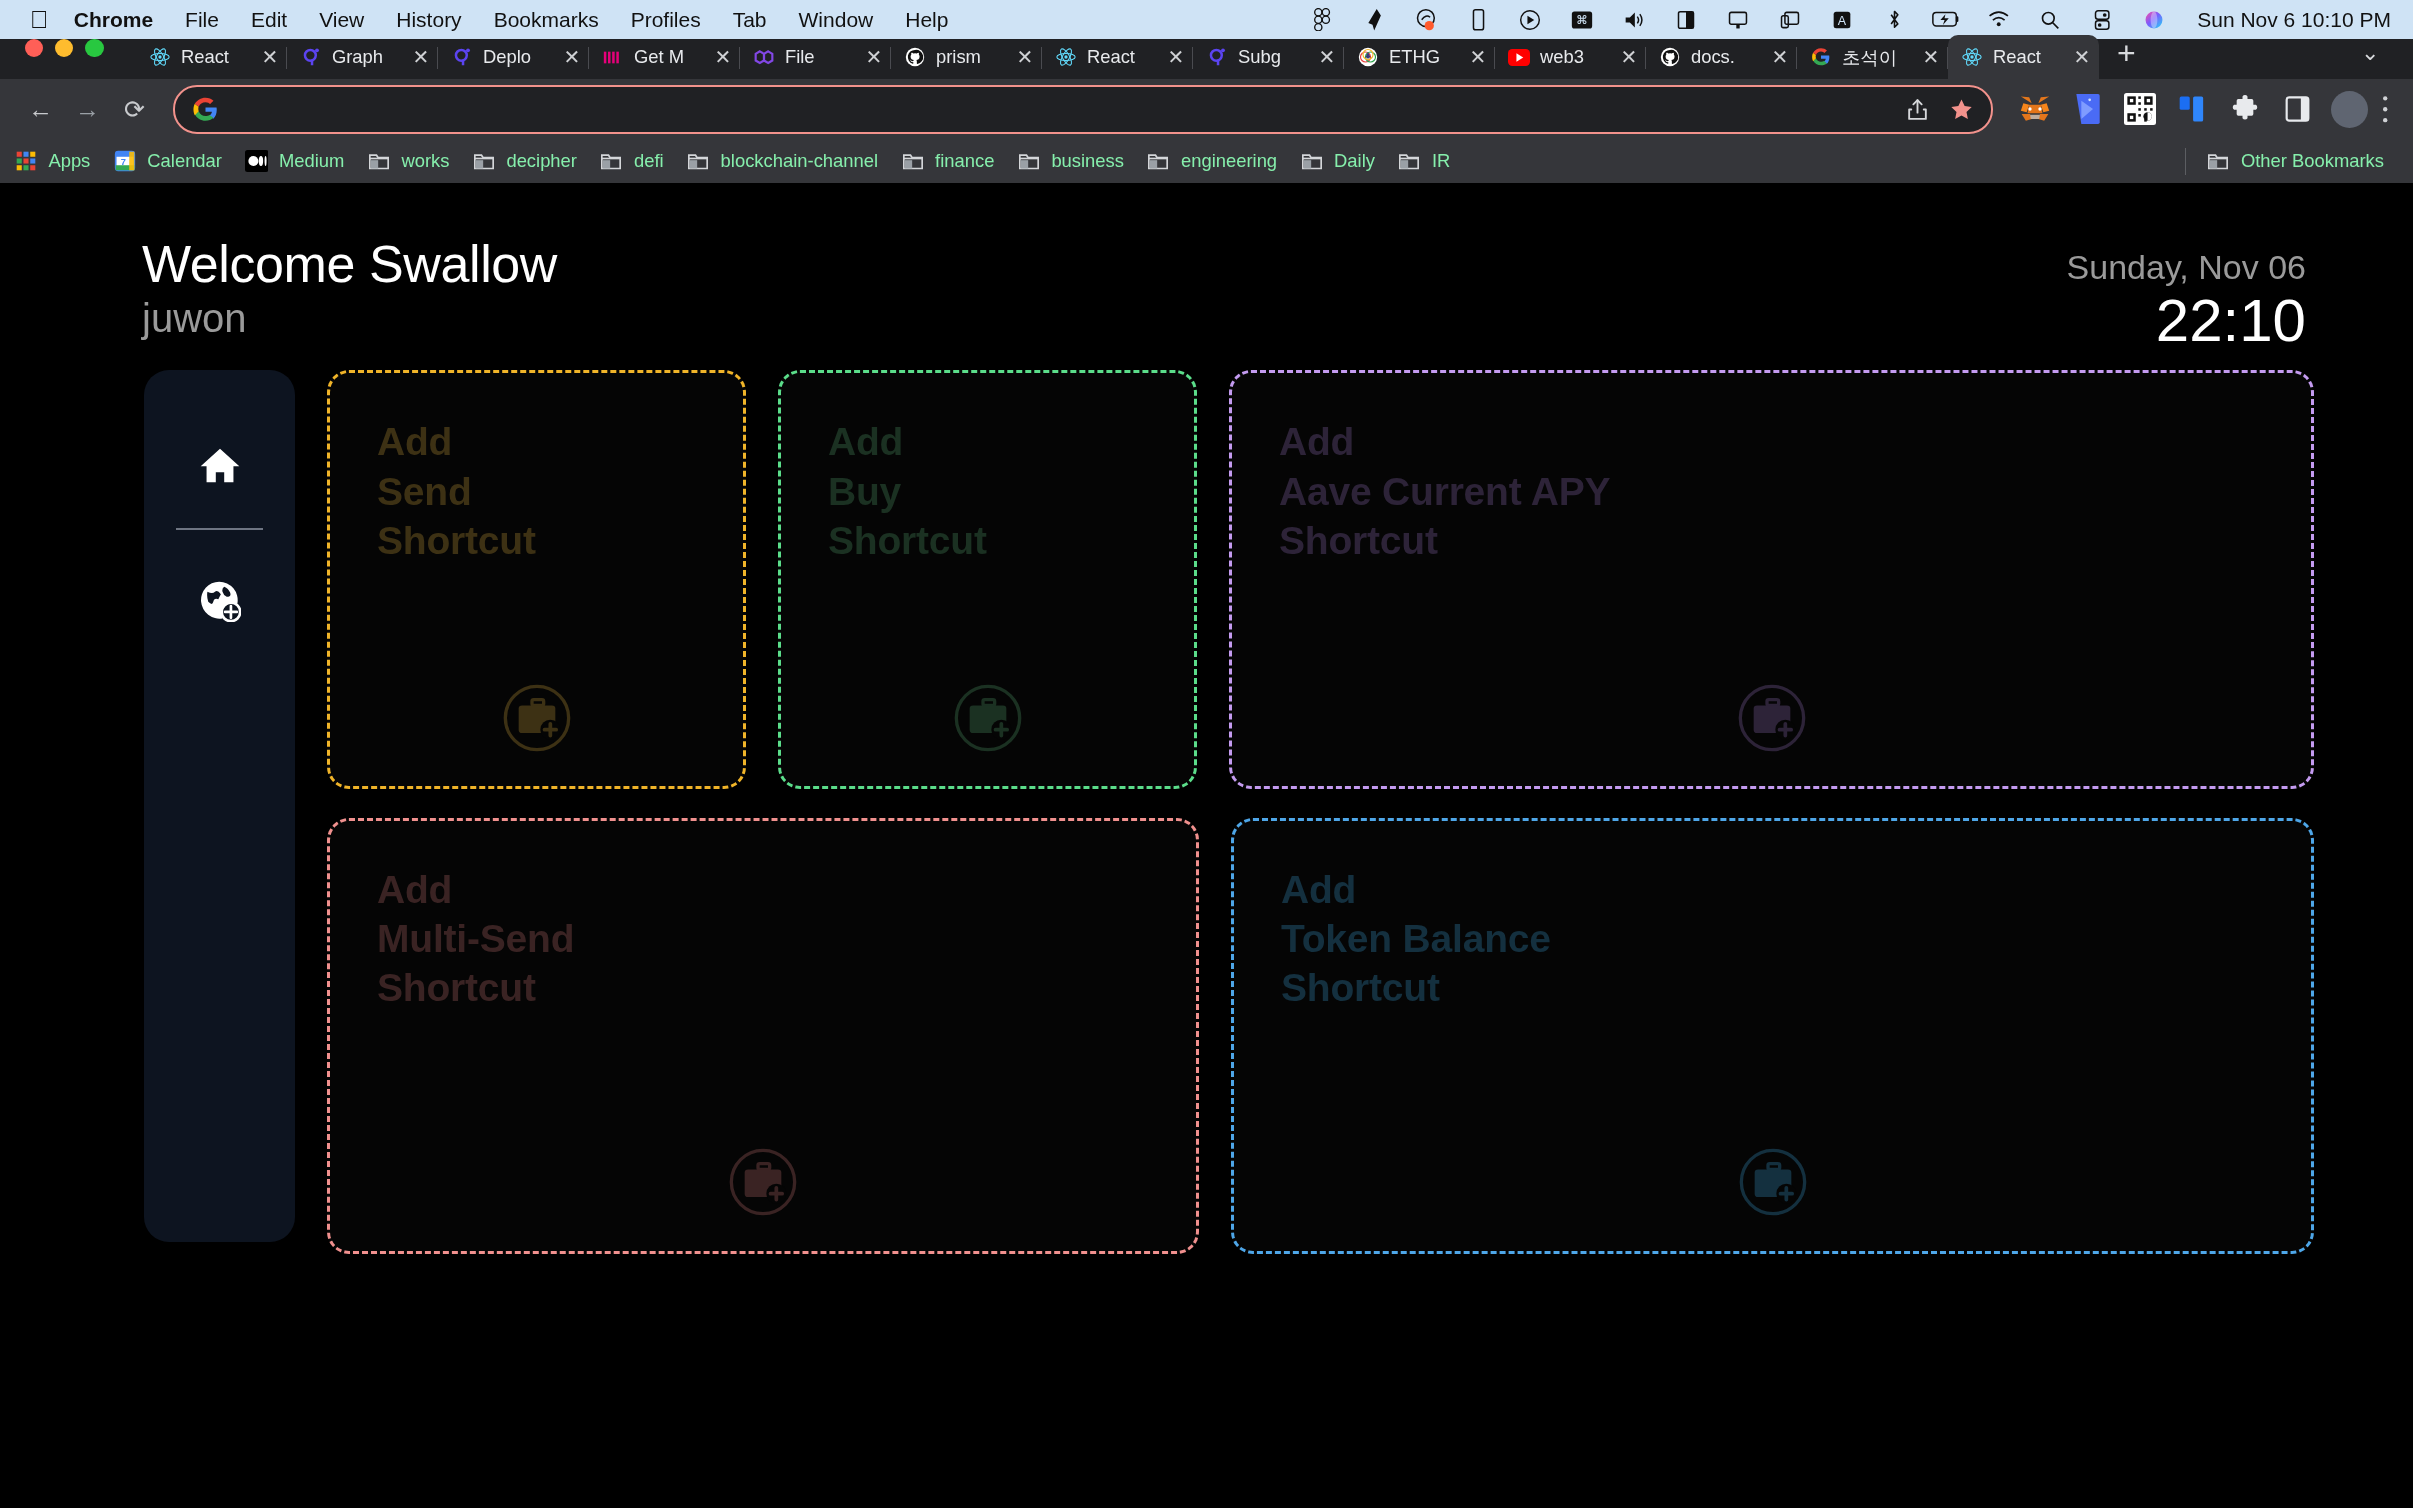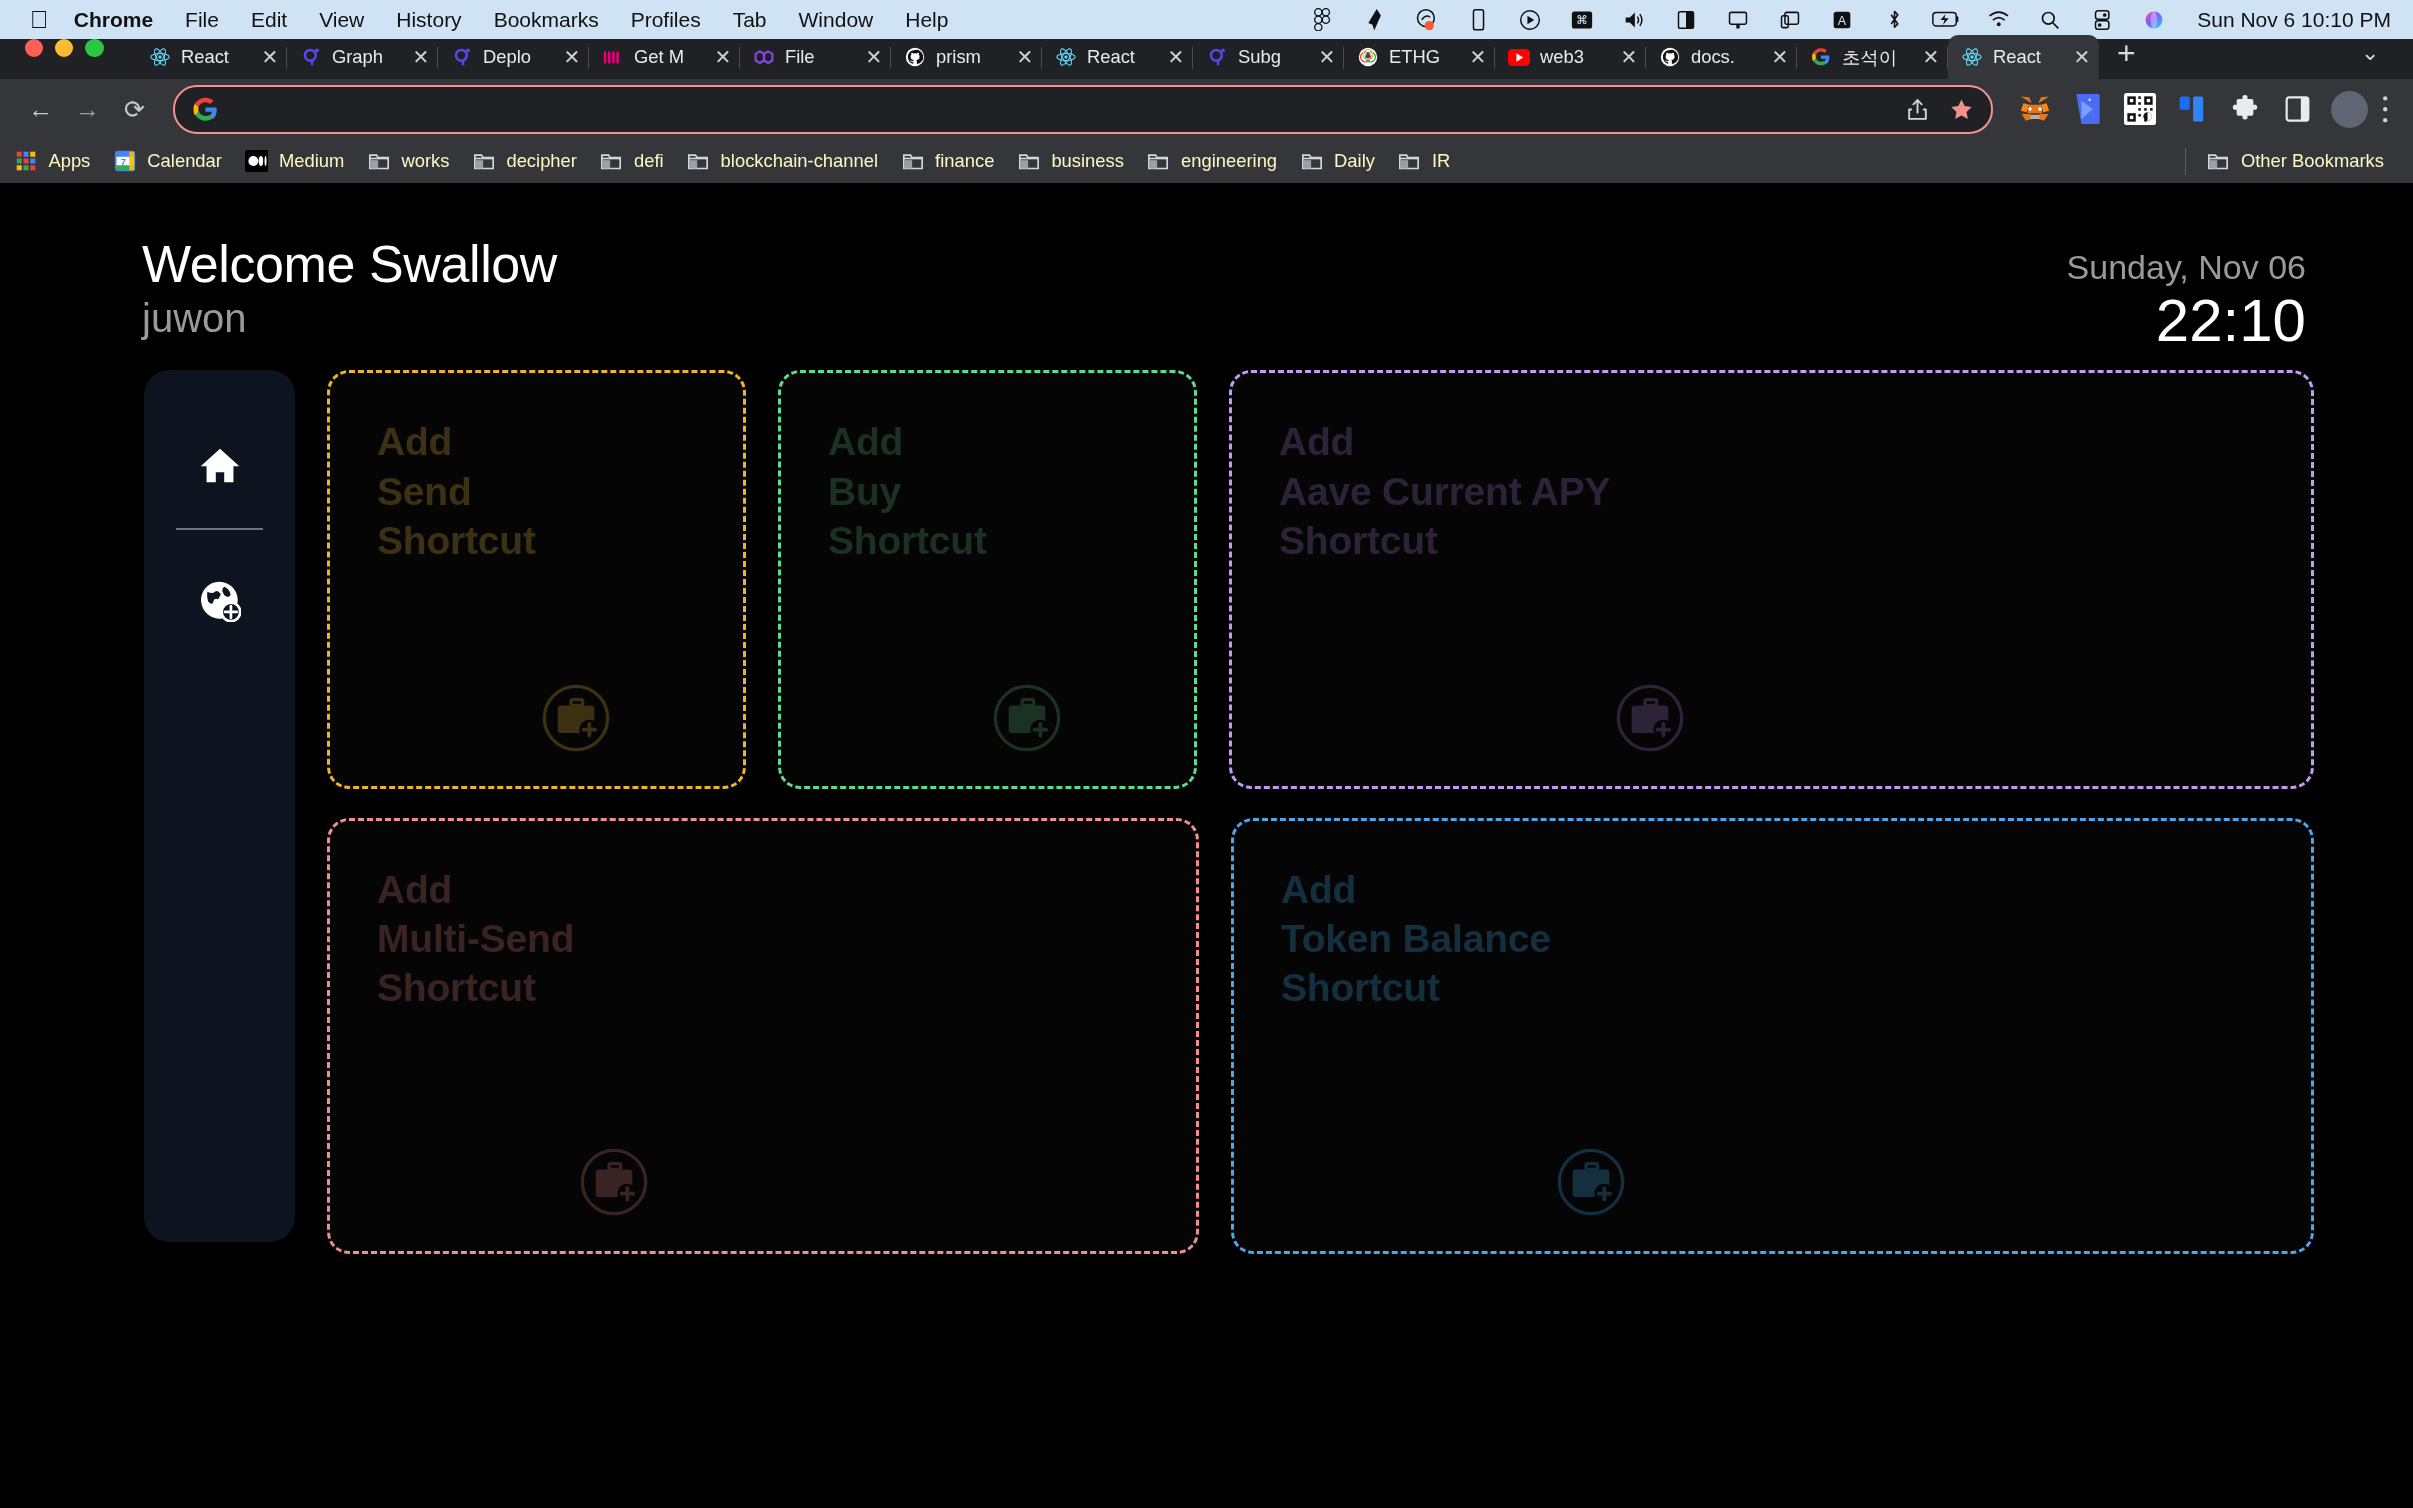--- a/index.html
+++ b/index.html
@@ -93,21 +93,21 @@
   .omni-g { width:27px; height:27px; flex:0 0 27px; margin-right:11.7px; }
   .omni-input { flex:1; color:#e8eaed; font-size:20px; background:transparent; border:none; outline:none; min-width:0; }
   .omni-input::placeholder { color:#8a8e93; }
   .omni-act { width:39px; height:39px; display:flex; align-items:center; justify-content:center; margin-left:5px; }
   .ext { width:44px; height:44px; display:flex; align-items:center; justify-content:center; margin-left:8.4px; }
   .avatar { width:37px; height:37px; border-radius:50%; background:#5f6571; margin-left:11.7px; }
   .kebab { color:#d0d2d5; font-size:25px; margin-left:13.4px; margin-right:3.4px; line-height:0.6; letter-spacing:0; }
 
   
   .bookmarks { height:44px; background:#35363a; display:flex; align-items:center; padding:0 17px 0 13.4px; }
-  .bm { display:flex; align-items:center; margin-right:22px; color:#fef9c3; font-size:18.4px; white-space:nowrap; }
+  .bm { display:flex; align-items:center; margin-right:22px; color:#86efac; font-size:18.4px; white-space:nowrap; }
   .bm .bmi { width:25px; height:25px; margin-right:10px; display:inline-flex; align-items:center; justify-content:center; flex:0 0 25px; }
   .bm-right { margin-left:auto; display:flex; align-items:center; }
   .bm-divider { width:0.8px; height:27px; background:#5c5e62; margin-right:20px; }
 
   
   .page { flex:1; background:#000000; position:relative; overflow:hidden; }
 
   .welcome-row { display:flex; align-items:flex-start; padding:52px 107px 0 142px; }
   .welcome { flex:1; }
   .welcome h1 { color:#ffffff; font-size:52px; font-weight:normal; letter-spacing:-0.4px; line-height:1.12; }
@@ -130,21 +130,21 @@
   .side-icon { width:52px; height:52px; display:flex; align-items:center; justify-content:center; color:#ffffff; }
   .side-div { width:87px; height:1.7px; background:#6e7582; margin:37px 0 45px 0; }
 
   .grid { flex:1; display:flex; flex-direction:column; gap:28.5px; }
   .grid-row { display:flex; gap:32px; }
 
   .card {
     border-radius:22px;
     background:#050505;
     padding:44px 47px 28.5px 47px;
-    display:flex; flex-direction:row;
+    display:flex; flex-direction:column;
     position:relative;
     min-width:0;
   }
   .card.small { width:419px; flex:0 0 419px; height:419px; }
   .card.wide  { flex:1; height:419px; }
   .card.wide2 { flex:1; height:436px; }
   .card.mid   { width:872px; flex:0 0 872px; height:436px; }
 
   .card-title { font-size:39px; font-weight:bold; line-height:1.26; letter-spacing:-0.2px; white-space:pre-line; }
   .card-icon { margin-top:auto; align-self:center; width:80px; height:80px; }

